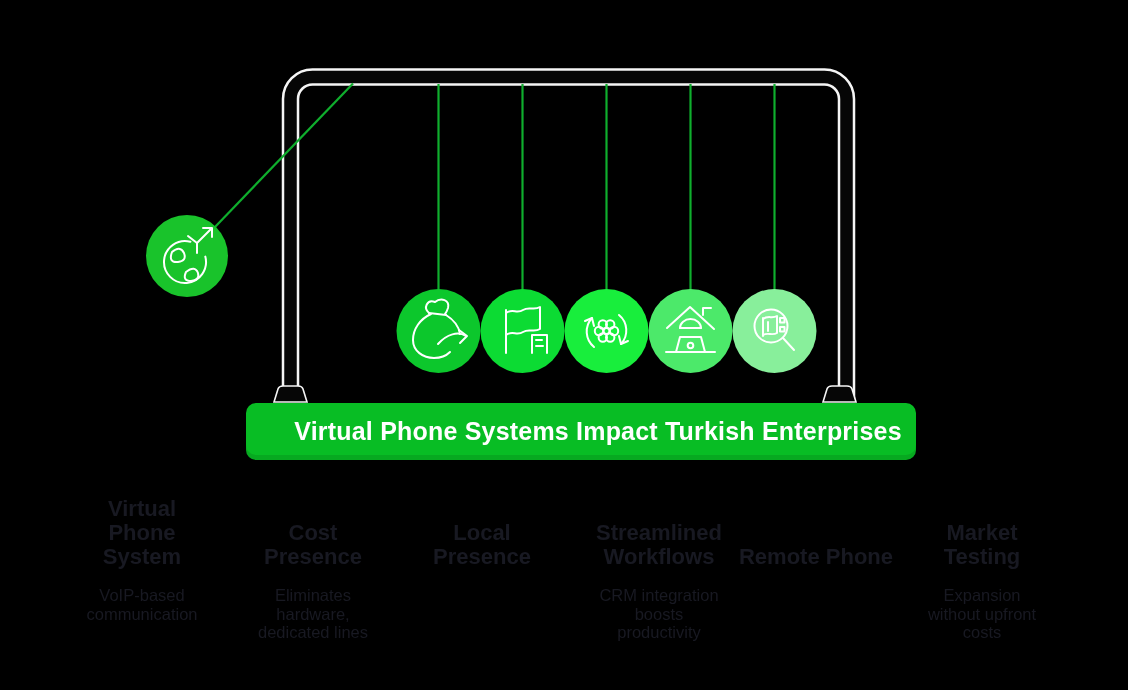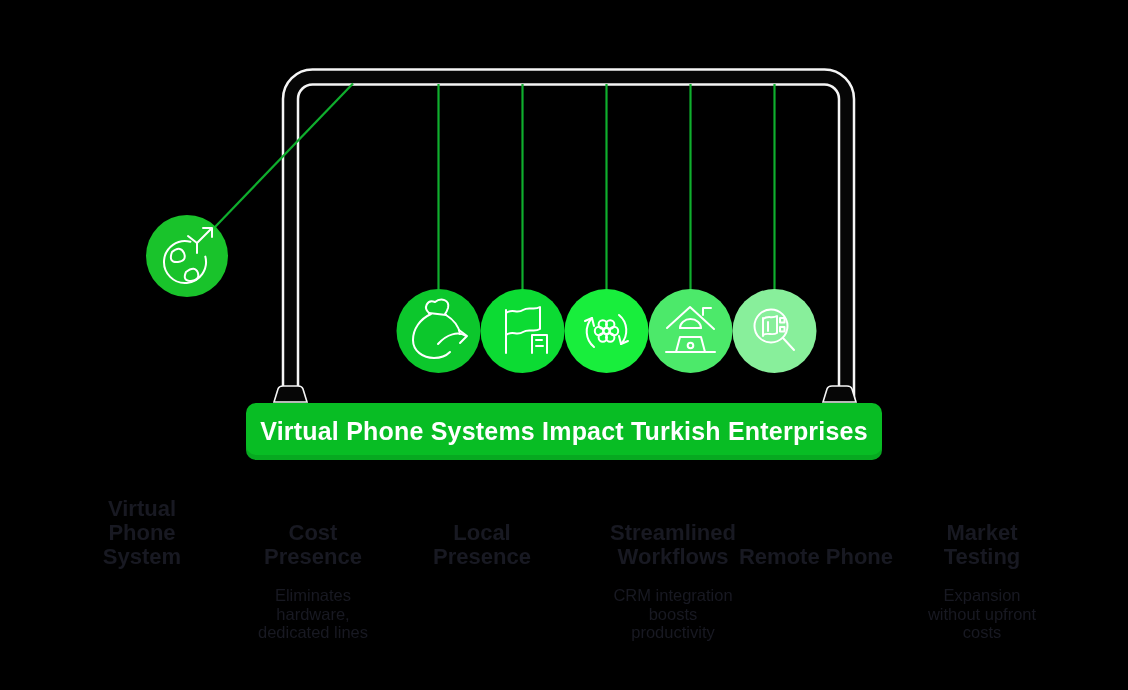--- a/index.html
+++ b/index.html
@@ -3,36 +3,37 @@
 <meta charset="utf-8">
 <style>
   html,body{margin:0;padding:0;}
   body{width:1128px;height:690px;overflow:hidden;font-family:"Liberation Sans",sans-serif;}
   #canvas{position:relative;width:1128px;height:690px;background:#000;}
   #cradle-svg{position:absolute;left:0;top:0;width:1128px;height:470px;z-index:2;}
   .banner{
     position:absolute;left:246px;top:403px;width:636px;height:57px;z-index:1;
     border-radius:10px;display:flex;align-items:center;justify-content:center;
     box-shadow:inset 0 -5px 0 rgba(0,0,0,0.10);
+    padding-left:34px;
   }
   .banner-title{
     font-weight:bold;font-size:25px;letter-spacing:0.2px;white-space:nowrap;
   }
   .columns{position:absolute;left:0;top:497px;width:948px;height:170px;z-index:1;}
   .col{position:absolute;width:190px;text-align:center;}
   .col .heading{
     display:flex;flex-direction:column;justify-content:flex-end;
     height:72px;font-weight:bold;font-size:22px;line-height:24px;
     white-space:pre-line;
   }
   .col .sub{
     margin-top:17px;font-size:16.5px;line-height:18.5px;white-space:pre-line;
   }
   .c1{left:47px;}  .c2{left:218px;} .c3{left:387px;}
-  .c4{left:578px;} .c5{left:721px;} .c6{left:887px;}
+  .c4{left:564px;} .c5{left:721px;} .c6{left:887px;}
   svg .icon{fill:none;stroke:#fff;stroke-width:2;stroke-linecap:round;stroke-linejoin:round;}
 </style>
 </head>
 <body>
 
 <div id="canvas" style="background: rgb(0, 0, 0);">
 
   <div class="banner" style="background: rgb(8, 189, 36);">
     <div class="banner-title" style="color: rgb(255, 255, 255);">Virtual Phone Systems Impact Turkish Enterprises</div>
   </div>
@@ -129,20 +130,22 @@
         <path d="M 780,318 h 4.5 v 4.5 h -4.5 z M 780,327 h 4.5 v 4.5 h -4.5 z"></path>
       </g>
     </g>
   </svg>
 
   <div class="columns" style="color: rgb(24, 25, 34);">
     <div class="col c1">
       <div class="heading">Virtual
 Phone
 System</div>
+      <div class="sub">VoIP-based
+communication</div>
     </div>
     <div class="col c2">
       <div class="heading">Cost
 Presence</div>
       <div class="sub">Eliminates
 hardware,
 dedicated lines</div>
     </div>
     <div class="col c3">
       <div class="heading">Local

